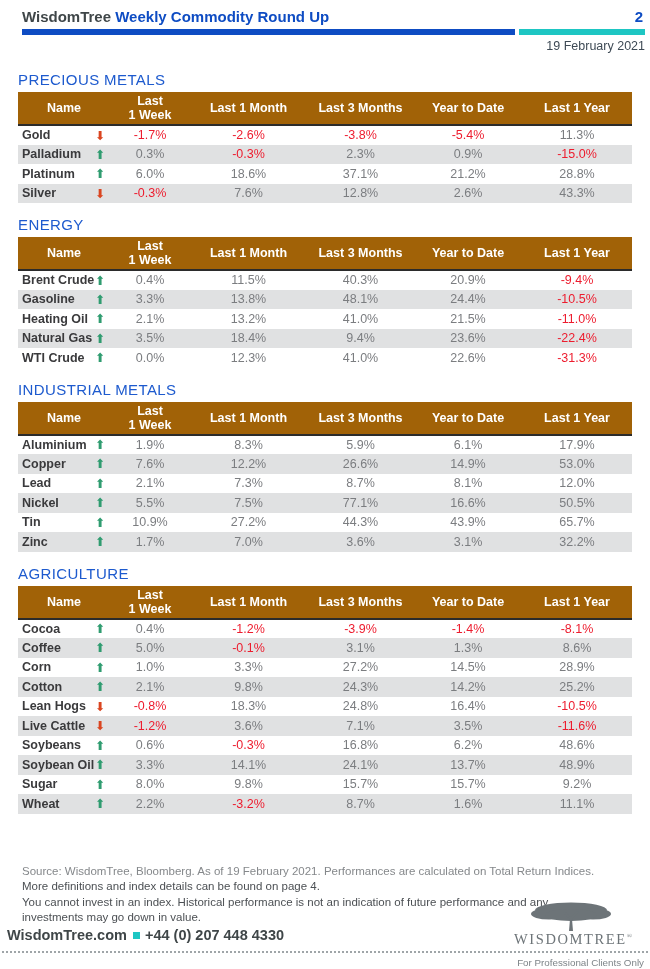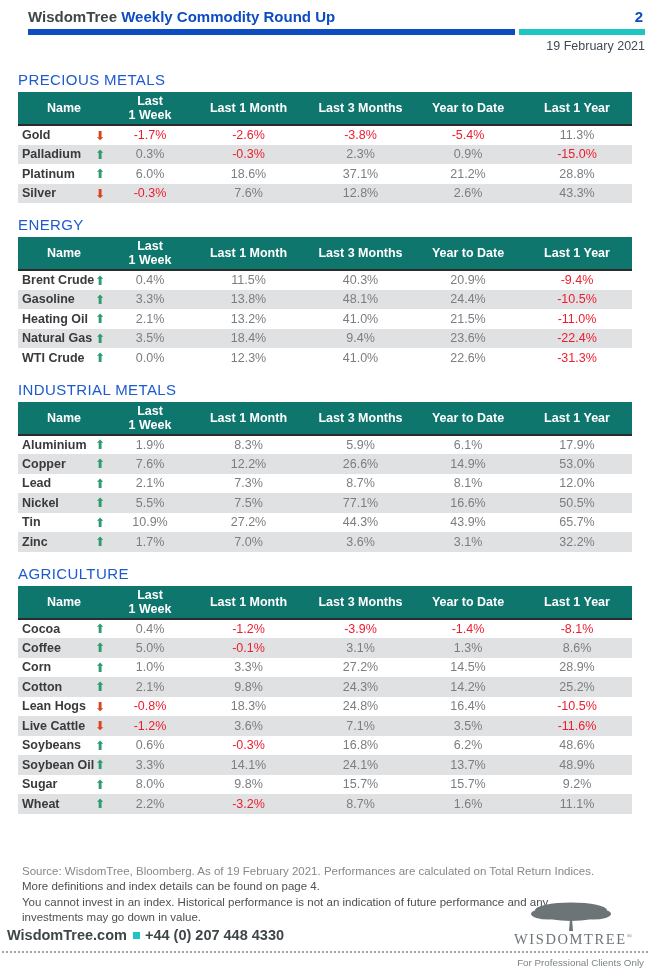--- a/index.html
+++ b/index.html
@@ -6,21 +6,21 @@
   html, body { background: #ffffff; }
   body { font-family: "Liberation Sans", sans-serif; }
   .page {
     position: relative;
     width: 650px;
     height: 969px;
     background: #ffffff;
     overflow: hidden;
   }
   
-  .header { padding: 8px 5px 0 7px; margin-left: 21px; }
+  .header { padding: 8px 5px 0 22px; }
   .title-row { display: flex; justify-content: space-between; align-items: baseline; }
   .title-left { font-size: 15px; font-weight: bold; }
   .brand { color: #3f4648; }
   .doc-title { color: #0e4cc3; }
   .page-num { font-size: 15px; font-weight: bold; color: #0e4cc3; padding-right: 2px; }
   .rule-row { display: flex; margin-top: 4px; height: 6px; }
   .rule-blue { flex: 1; background: #0e4cc3; }
   .rule-cyan { width: 126px; margin-left: 4px; background: #1ec6c3; }
   .date-row { text-align: right; margin-top: 4px; font-size: 12.5px; color: #3e4a55; }
 
@@ -34,21 +34,21 @@
     letter-spacing: 0.4px;
     color: #1d5ace;
   }
   table.commodity {
     margin-left: 18px;
     width: 614px;
     border-collapse: collapse;
     table-layout: fixed;
   }
   table.commodity thead th {
-    background: #0f766e;
+    background: #a16207;
     color: #ffffff;
     font-size: 12.5px;
     font-weight: bold;
     height: 33px;
     text-align: center;
     vertical-align: middle;
     white-space: pre-line;
     line-height: 14px;
     border-bottom: 2px solid #2b2b2b;
   }

